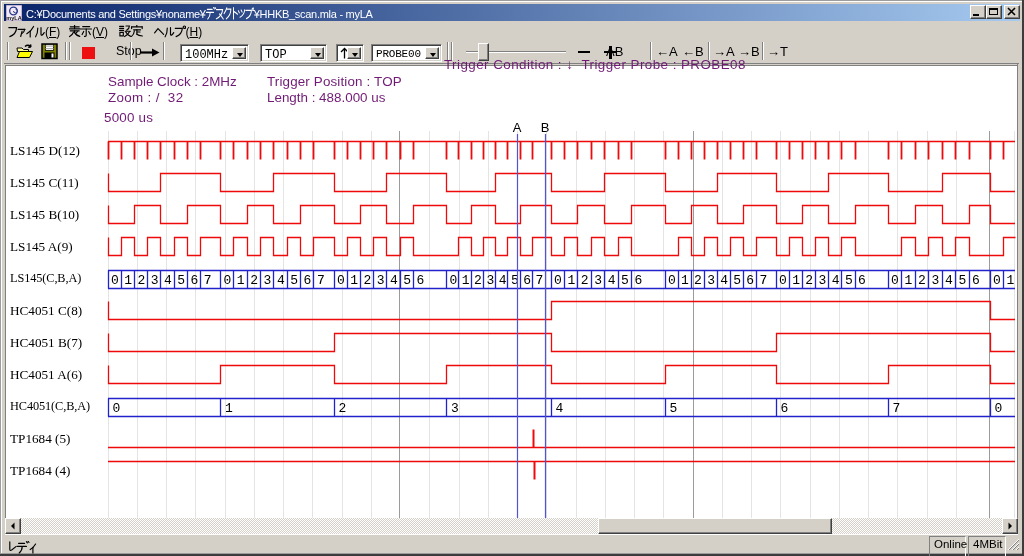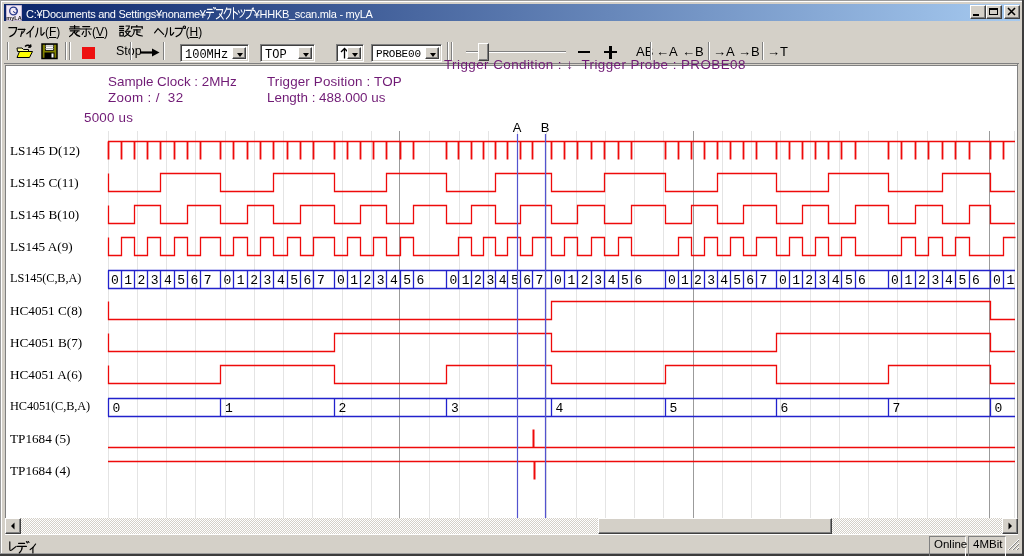--- a/index.html
+++ b/index.html
@@ -189,21 +189,21 @@
   <div class="sep" style="left:126px"></div>
   <svg class="abs" style="left:136px;top:8px" width="21" height="9" viewBox="0 0 21 9">
     <rect x="1" y="3.4" width="12" height="2.2" fill="#000"></rect>
     <path d="M12,0.5 L19.5,4.5 L12,8.5 Z" fill="#000"></path>
   </svg>
   <div class="sep" style="left:159px"></div>
   <div class="combo" style="left:176px;width:69px">
       <span>100MHz</span>
       <div class="cbtn"></div>
     </div>
-  <div class="combo" style="left:256px;width:55px">
+  <div class="combo" style="left:256px;width:67px">
       <span>TOP</span>
       <div class="cbtn"></div>
     </div>
   <div class="combo" style="left:332px;width:28px">
       <svg style="position:absolute;left:3px;top:2px" width="9" height="13" viewBox="0 0 9 13">
         <path d="M4.5,1.5 V11.5 M1,5 L4.5,1.5 L8,5" fill="none" stroke="#000" stroke-width="1.3"></path>
       </svg>
       <div class="cbtn"></div>
     </div>
   <div class="combo" style="left:367px;width:71px">
@@ -211,40 +211,40 @@
       <div class="cbtn"></div>
     </div>
   <div class="sep" style="left:443px"></div>
   <div class="sep" style="left:447px"></div>
 
   <div class="abs" style="left:462px;top:11px;width:100px;height:2px;background:#808080;border-bottom:1px solid #fff"></div>
   <div class="abs" style="left:474px;top:3px;width:11px;height:18px;background:#d4d0c8;border:1px solid;border-color:#fff #404040 #404040 #fff;box-shadow:inset -1px -1px 0 #808080, inset 1px 1px 0 #d4d0c8"></div>
   <div class="abs" style="left:574px;top:11px;width:12px;height:2.4px;background:#000"></div>
   <div class="abs" style="left:600px;top:11px;width:13px;height:2.4px;background:#000"></div>
   <div class="abs" style="left:605.3px;top:5.7px;width:2.4px;height:13px;background:#000"></div>
-  <div class="tbtxt" style="left:632px">AB</div>
+  <div class="tbtxt" style="left:602px">AB</div>
   <div class="sep" style="left:646px"></div>
   <div class="tbtxt" style="left:652px">←A</div>
   <div class="tbtxt" style="left:678px">←B</div>
   <div class="sep" style="left:704px"></div>
   <div class="tbtxt" style="left:709px">→A</div>
   <div class="tbtxt" style="left:734px">→B</div>
   <div class="sep" style="left:758px"></div>
   <div class="tbtxt" style="left:763px">→T</div>
 </div>
 <div class="abs" style="left:4px;top:63px;width:1015px;height:1px;background:#808080"></div>
 
 <div class="abs" id="client"></div>
 
 <div class="abs info" style="left:108px;top:74px">Sample Clock : 2MHz</div>
 <div class="abs info" style="left:267px;top:74px;letter-spacing:0.15px">Trigger Position : TOP</div>
 <div class="abs info" style="left:444px;top:57px;letter-spacing:0.44px">Trigger Condition : ↓  Trigger Probe : PROBE08</div>
 <div class="abs info" style="left:108px;top:90px;letter-spacing:0.33px">Zoom : /  32</div>
 <div class="abs info" style="left:267px;top:90px">Length : 488.000 us</div>
-<div class="abs info" style="left:84px;top:110px;letter-spacing:0.2px">5000 us</div>
+<div class="abs info" style="left:104px;top:110px;letter-spacing:0.2px">5000 us</div>
 
 <div class="siglabel" style="top:143px">LS145 D(12)</div>
 <div class="siglabel" style="top:175px">LS145 C(11)</div>
 <div class="siglabel" style="top:207px">LS145 B(10)</div>
 <div class="siglabel" style="top:239px">LS145 A(9)</div>
 <div class="siglabel cba" style="top:271px">LS145(C,B,A)</div>
 <div class="siglabel" style="top:303px">HC4051 C(8)</div>
 <div class="siglabel" style="top:335px">HC4051 B(7)</div>
 <div class="siglabel" style="top:367px">HC4051 A(6)</div>
 <div class="siglabel cba" style="top:399px">HC4051(C,B,A)</div>

